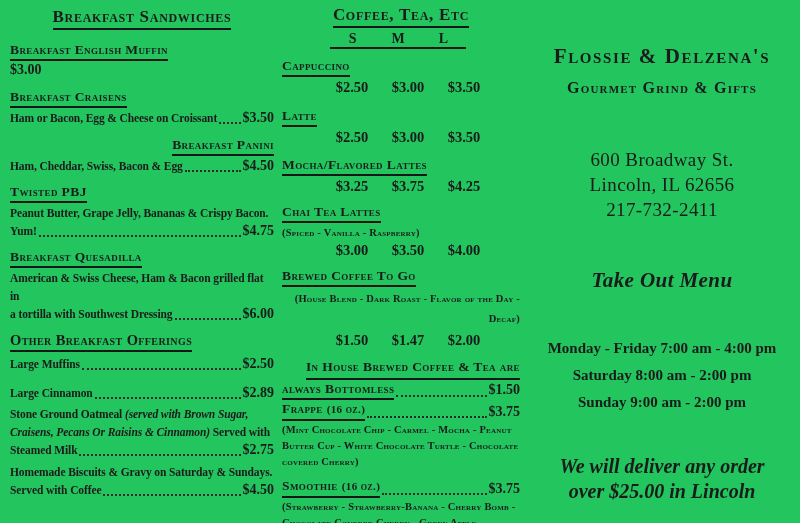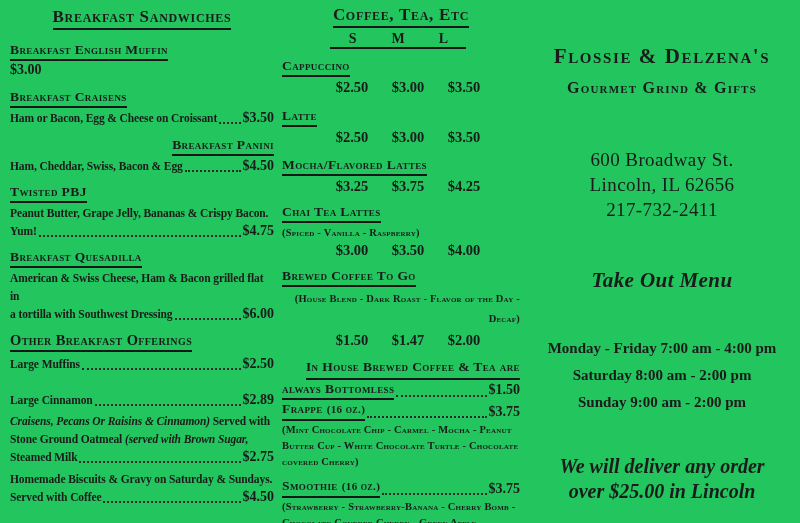--- a/index.html
+++ b/index.html
@@ -98,31 +98,31 @@
         </div>
     </div>
 
     <div style="margin-top:9px;">
       <div class="h2 h2big"><span class="hu">Other Breakfast Offerings</span></div>
       <div class="row" style="margin-top:3px;">
           <span>Large Muffins</span>
           <span class="lead"></span>
           <span class="price">$2.50</span>
         </div>
-      <div class="row" style="margin-top:18px;justify-content:flex-end;">
+      <div class="row" style="margin-top:11px;justify-content:flex-end;">
           <span>Large Cinnamon</span>
           <span class="lead"></span>
           <span class="price">$2.89</span>
         </div>
       <div style="margin-top:3px;">
         <div class="row">
+            <span><span>Stone Ground Oatmeal </span><span class="it">(served with Brown Sugar,</span></span>
+          </div>
+        <div class="row">
             <span><span class="it">Craisens, Pecans Or Raisins &amp; Cinnamon)</span><span> Served with</span></span>
-          </div>
-        <div class="row">
-            <span><span>Stone Ground Oatmeal </span><span class="it">(served with Brown Sugar,</span></span>
           </div>
         <div class="row">
             <span>Steamed Milk</span>
             <span class="lead"></span>
             <span class="price">$2.75</span>
           </div>
       </div>
       <div style="margin-top:4px;">
         <div class="row">
             <span>Homemade Biscuits &amp; Gravy on Saturday &amp; Sundays.</span>

